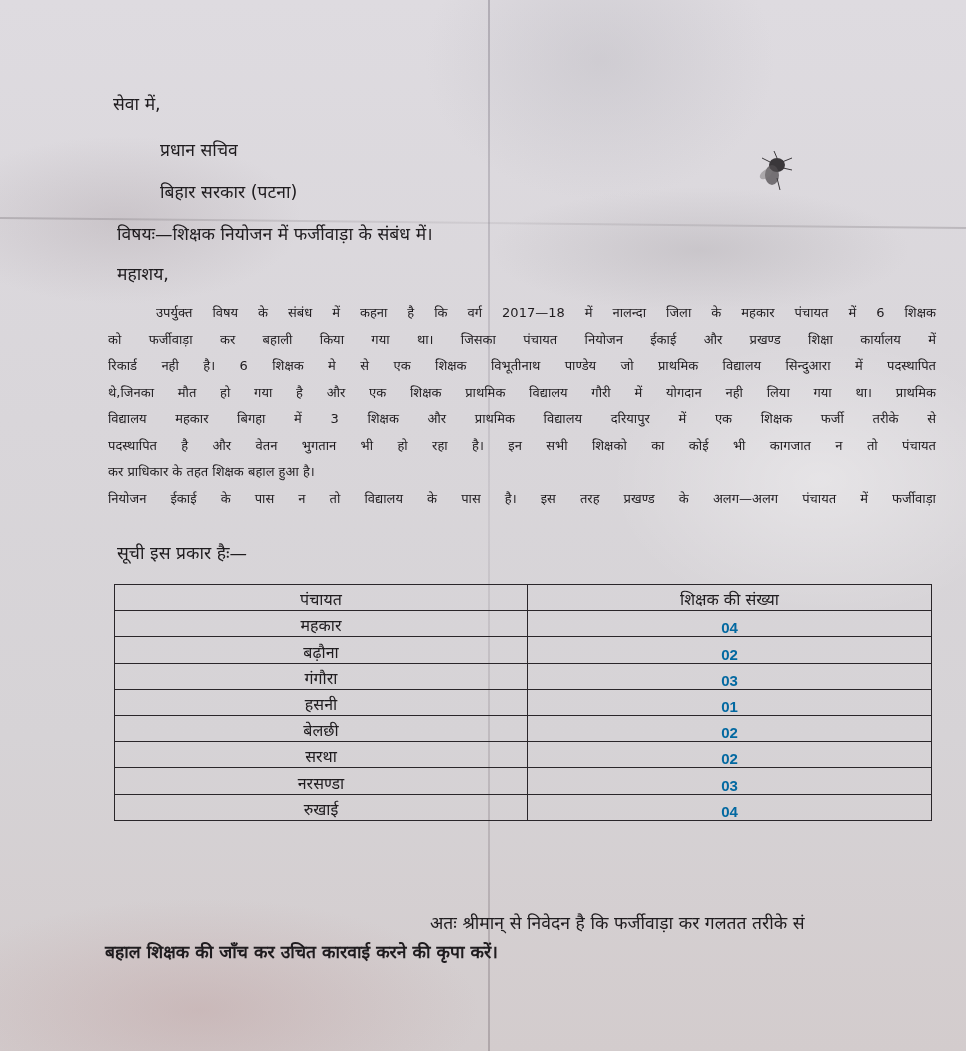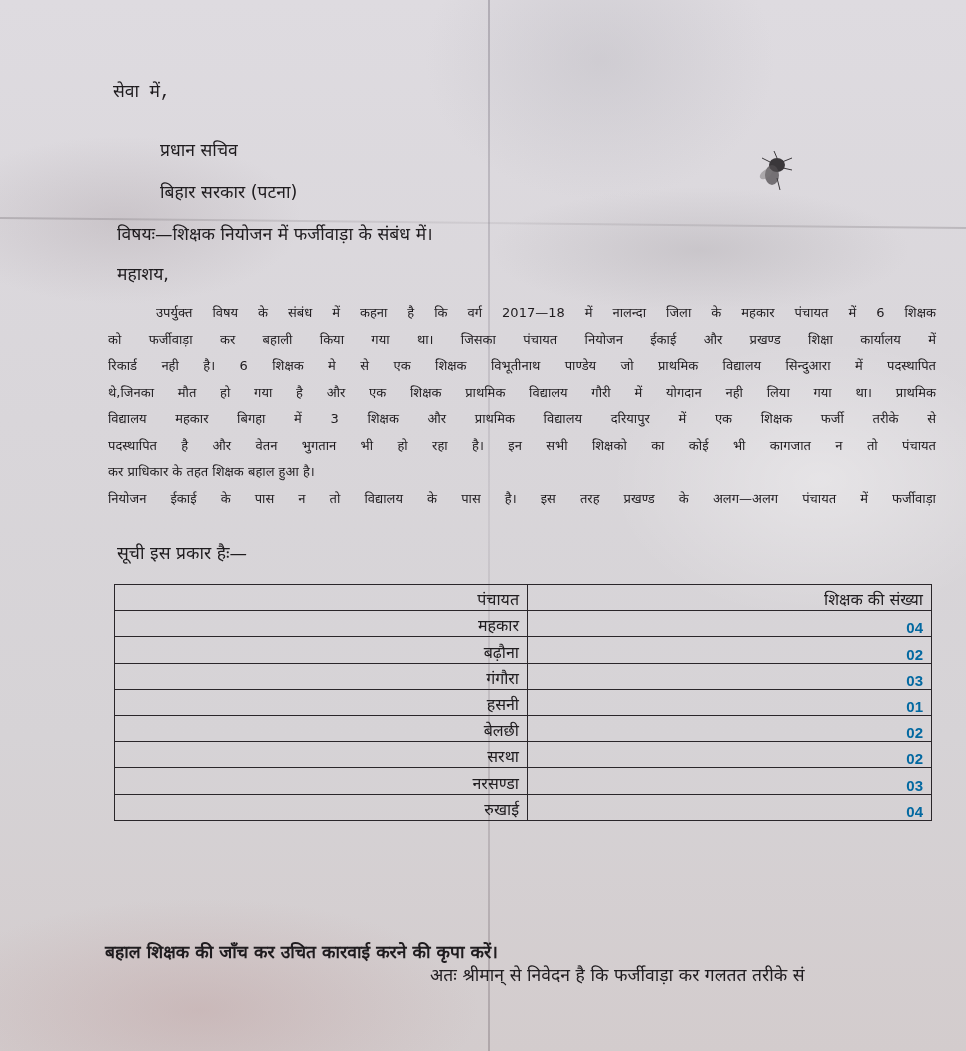--- a/index.html
+++ b/index.html
@@ -22,44 +22,44 @@
     .fold-v {
       position: absolute; left: 488px; top: 0; width: 2px; height: 1051px;
       background: linear-gradient(180deg, rgba(150,145,155,0.6), rgba(150,145,155,0.2) 50%, rgba(140,130,135,0.5));
     }
     .fold-h {
       position: absolute; left: 0; top: 222px; width: 966px; height: 2px;
       background: linear-gradient(90deg, rgba(140,135,140,0.45), rgba(140,135,140,0.15) 50%, rgba(140,135,140,0.4));
       transform: rotate(0.6deg);
     }
     .text { position: absolute; font-size: 17.5px; line-height: 1; white-space: nowrap; }
-    .salutation-to { left: 113px; top: 84px; font-family: Liberation Mono, monospace; }
+    .salutation-to { left: 113px; top: 96px; }
     .recipient-1 { left: 160px; top: 142px; }
     .recipient-2 { left: 160px; top: 184px; }
     .subject { left: 117px; top: 226px; }
     .greeting { left: 117px; top: 266px; }
     .body-para {
       position: absolute; left: 108px; top: 300px; width: 828px;
       font-size: 13px; line-height: 26.5px; text-align: justify;
     }
     .body-para .line { display: block; text-align: justify; text-align-last: justify; white-space: nowrap; height: 26.5px; }
     .body-para .line.first { padding-left: 48px; }
     .body-para .line.last { text-align-last: left; }
     .list-intro { left: 117px; top: 545px; }
     table.doc-table {
       position: absolute; left: 114px; top: 584px; width: 818px;
       border-collapse: collapse; font-size: 16px;
     }
     table.doc-table td, table.doc-table th {
       border: 1.2px solid #2a262a; padding: 2px 8px 0 8px; height: 23.2px;
-      text-align: right; font-weight: normal; vertical-align: bottom;
+      text-align: center; font-weight: normal; vertical-align: bottom;
     }
     table.doc-table .col-a { width: 396px; }
     table.doc-table td.num { font-family: "Liberation Sans", sans-serif; font-weight: bold; font-size: 15px; color: #0369a1; }
-    .closing-1 { left: 430px; top: 967px; }
+    .closing-1 { left: 430px; top: 915px; }
     .closing-2 { left: 105px; top: 944px; font-weight: bold; }
     .fly { position: absolute; left: 752px; top: 148px; width: 46px; height: 46px; }
   </style>
 </head>
 <body>
 
 <div class="paper"></div>
 <div class="fold-v"></div>
 <div class="fold-h"></div>
 

